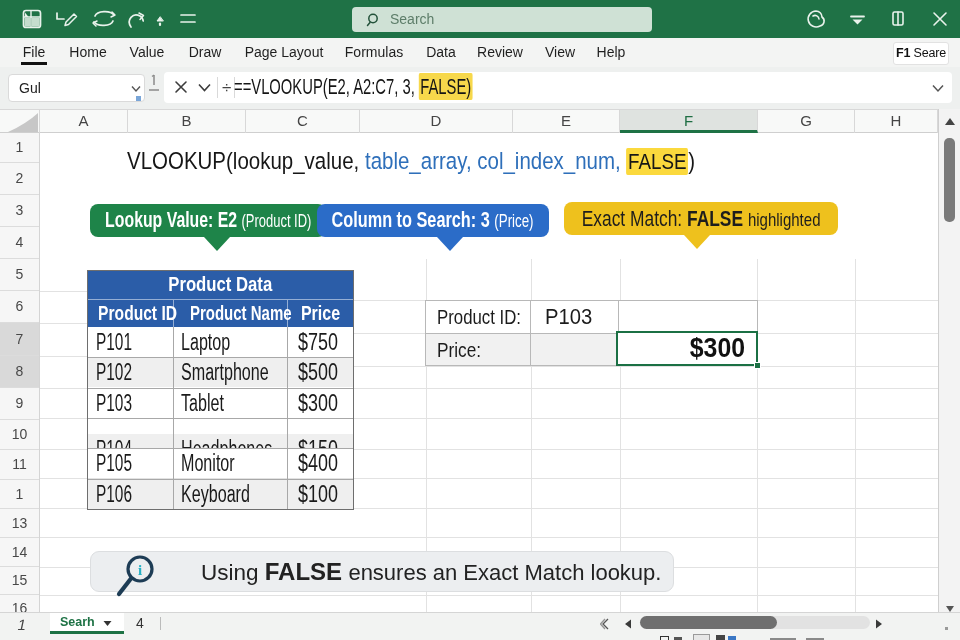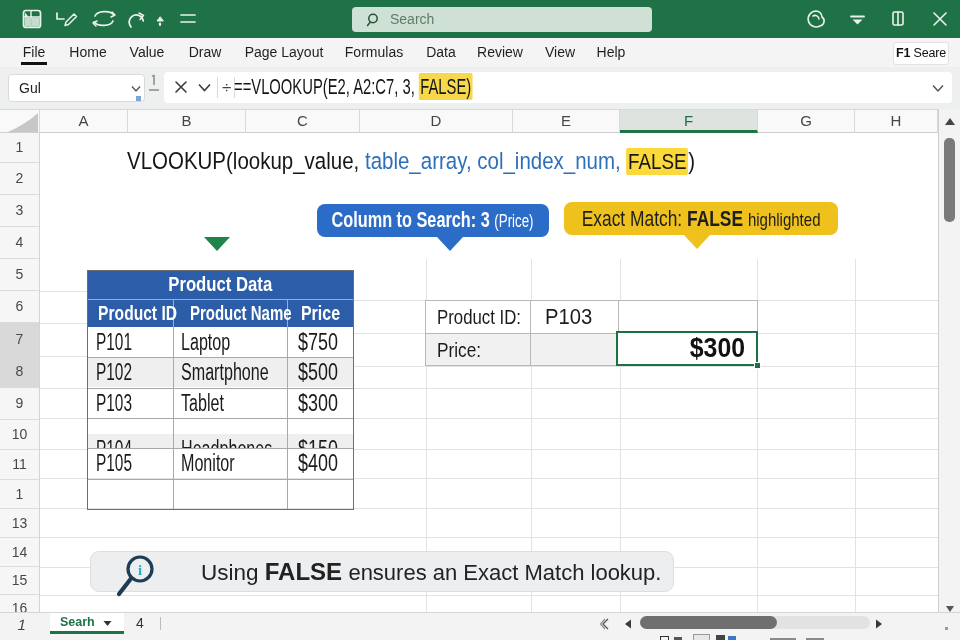--- a/index.html
+++ b/index.html
@@ -193,20 +193,23 @@
     <div class="gh" style="left:0;top:434px;width:898px"></div>
     <div class="gh" style="left:0;top:462px;width:898px"></div>
     <div class="gv" style="left:386px;top:126px;height:353px"></div>
     <div class="gv" style="left:491px;top:126px;height:353px"></div>
     <div class="gv" style="left:580px;top:126px;height:353px"></div>
     <div class="gv" style="left:717px;top:126px;height:353px"></div>
     <div class="gv" style="left:815px;top:126px;height:353px"></div>
 
     <div id="stitle">VLOOKUP(lookup_value, <span class="blu">table_array,</span> <span class="blu">col_index_num,</span> <span class="ttl-hl" style="font-size:22.5px">FALSE</span>)</div>
 
+    <div class="callout" style="left:50px;width:236px;background:#1e8449;line-height:33px;font-weight:bold;font-size:22px">
+        <span class="condc" style="transform:scaleX(0.72)">Lookup Value: E2 <span style="font-size:18px;font-weight:normal">(Product ID)</span></span>
+      </div>
     <div class="ctail" style="left:164px;border-top:14px solid #1e8449"></div>
     <div class="callout" style="left:277px;width:232px;background:#2b6cc8;line-height:33px;font-weight:bold;font-size:22px">
         <span class="condc" style="transform:scaleX(0.74)">Column to Search: 3 <span style="font-size:18px;font-weight:normal">(Price)</span></span>
       </div>
     <div class="ctail" style="left:397px;border-top:14px solid #2b6cc8"></div>
     <div class="callout" style="left:524px;width:274px;background:#eec11d;color:#1d1d1d;top:69px;line-height:33px;font-size:22px">
         <span class="condc" style="transform:scaleX(0.79)">Exact Match: <b>FALSE</b> <span style="font-size:19px">highlighted</span></span>
       </div>
     <div class="ctail" style="left:644px;top:102px;border-top:14px solid #eec11d"></div>
 
@@ -237,20 +240,25 @@
         </div>
       <div class="trow" style="top:164px;background:#efefef">
           <span class="c1">P104</span>
           <span class="c2">Headphones</span>
           <span class="c3">$150</span>
         </div>
       <div class="trow" style="top:178px;background:#fff">
           <span class="c1">P105</span>
           <span class="c2">Monitor</span>
           <span class="c3">$400</span>
+        </div>
+      <div class="trow" style="top:209px;background:#efefef">
+          <span class="c1">P106</span>
+          <span class="c2">Keyboard</span>
+          <span class="c3">$100</span>
         </div>
 
       <div class="tbv" style="left:86px"></div>
       <div class="tbv" style="left:200px"></div>
       <div class="tbh" style="top:87px"></div>
       <div class="tbh" style="top:118px"></div>
       <div class="tbh" style="top:148px"></div>
       <div class="tbh" style="top:178px"></div>
       <div class="tbh" style="top:209px"></div>
       <div class="abs" style="left:0;top:0;width:267px;height:240px;border:1.5px solid #6e6e6e"></div>

